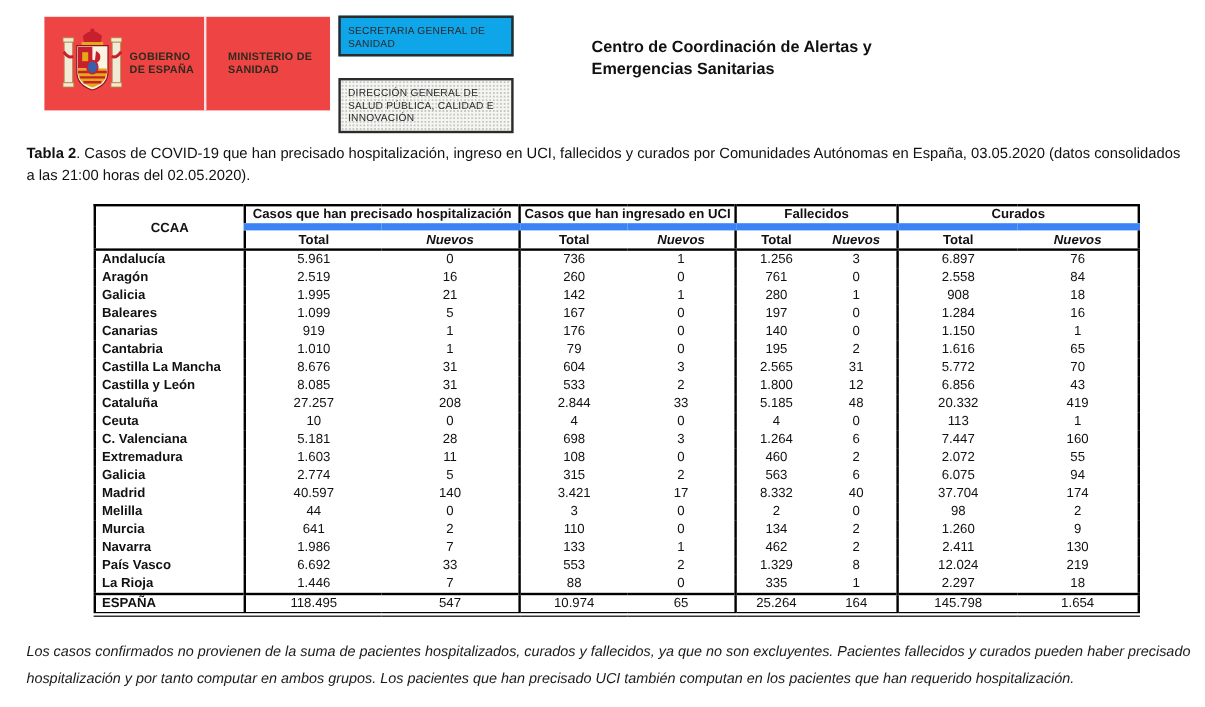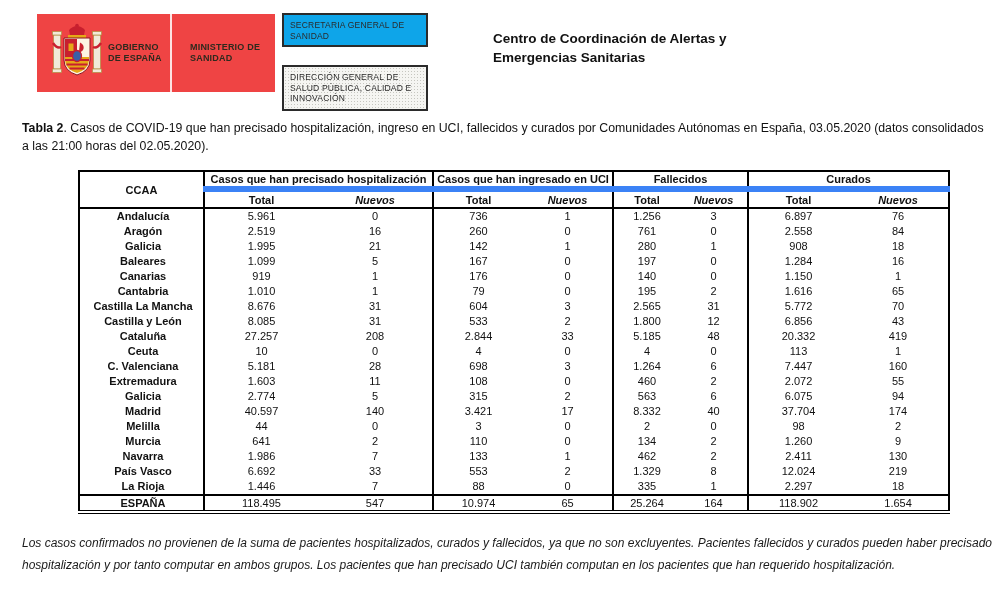--- a/index.html
+++ b/index.html
@@ -60,21 +60,21 @@
   table.covid { border:2px solid #000; }
   th, td { font-weight:normal; text-align:center; vertical-align:middle; }
   thead th { font-weight:bold; }
   thead .grp { height:18px; border-bottom:6px solid #3b82f6; font-size:11px; }
   thead .sub th { height:19px; border-bottom:2px solid #000; }
   thead .ccaa-h { border-bottom:2px solid #000; font-size:11px; }
   th.nue, td.nue { font-style:italic; }
   .gsep { border-left:2px solid #000; }
   tbody td { height:15px; line-height:13px; padding:1px 2px; }
   tbody td.ccaa, tfoot td.ccaa {
-    text-align:center; padding-left:5px; font-weight:bold;
+    text-align:left; padding-left:5px; font-weight:bold;
   }
   tfoot td {
     height:17px; border-top:2px solid #000; border-bottom:4px double #000;
     padding:1px 2px;
   }
   tfoot td.ccaa { font-weight:bold; }
 
   
   .footnote {
     position:absolute; left:22px; top:533px; width:970px;
@@ -368,19 +368,19 @@
     </tbody>
   <tfoot>
     <tr>
       <td class="ccaa">ESPAÑA</td>
       <td class="gsep">118.495</td>
       <td>547</td>
       <td class="gsep">10.974</td>
       <td>65</td>
       <td class="gsep">25.264</td>
       <td>164</td>
-      <td class="gsep">118.902</td>
+      <td class="gsep">145.798</td>
       <td>1.654</td>
     </tr>
   </tfoot>
 </table>
 
 <p class="footnote">Los casos confirmados no provienen de la suma de pacientes hospitalizados, curados y fallecidos, ya que no son excluyentes. Pacientes fallecidos y curados pueden haber precisado hospitalización y por tanto computar en ambos grupos. Los pacientes que han precisado UCI también computan en los pacientes que han requerido hospitalización.</p>
 
 </body></html>

